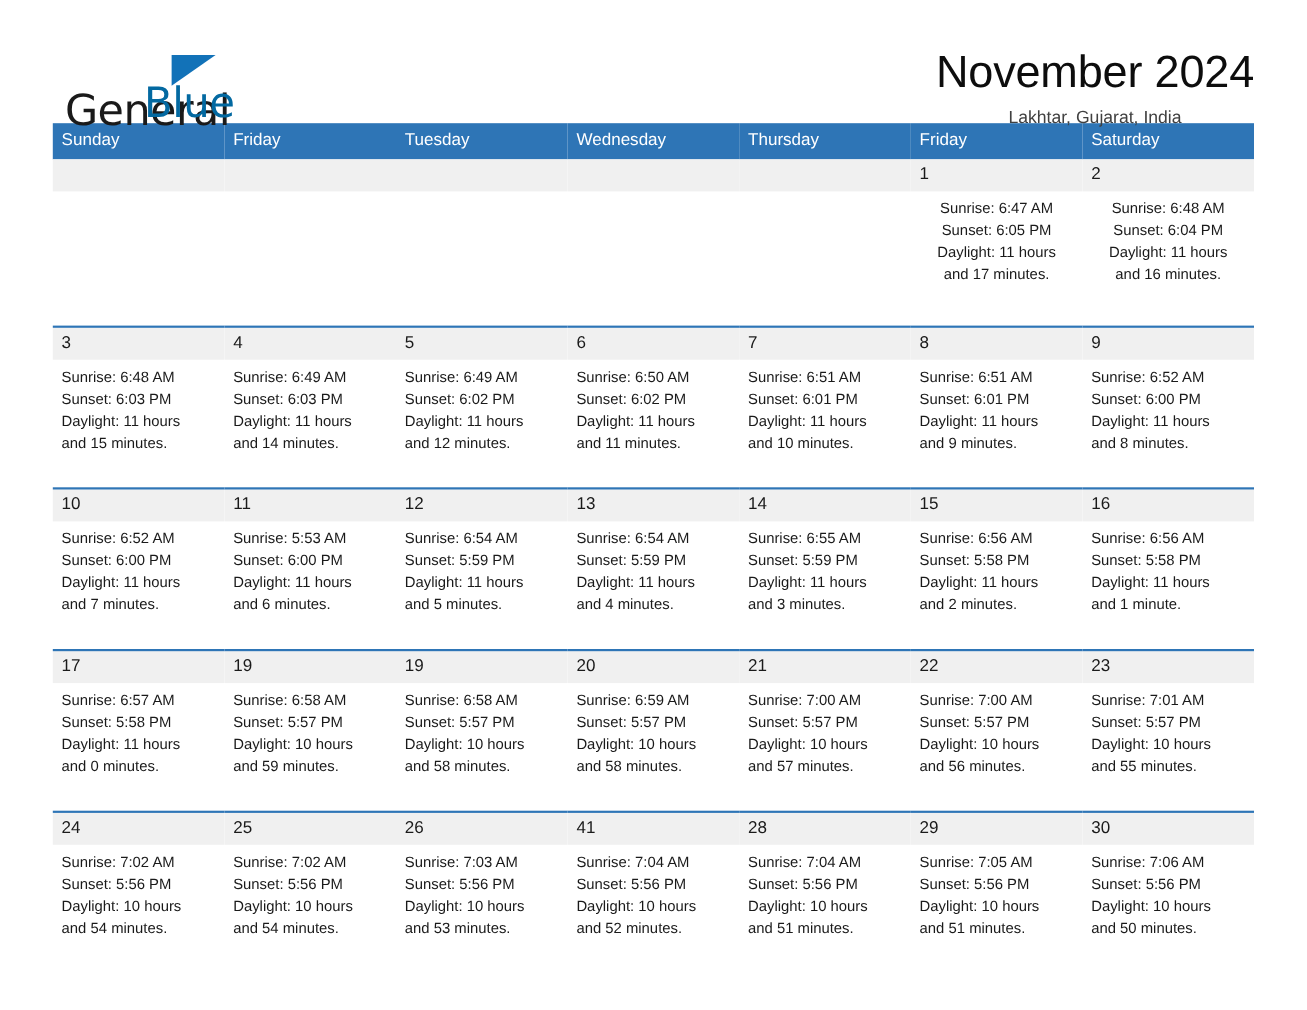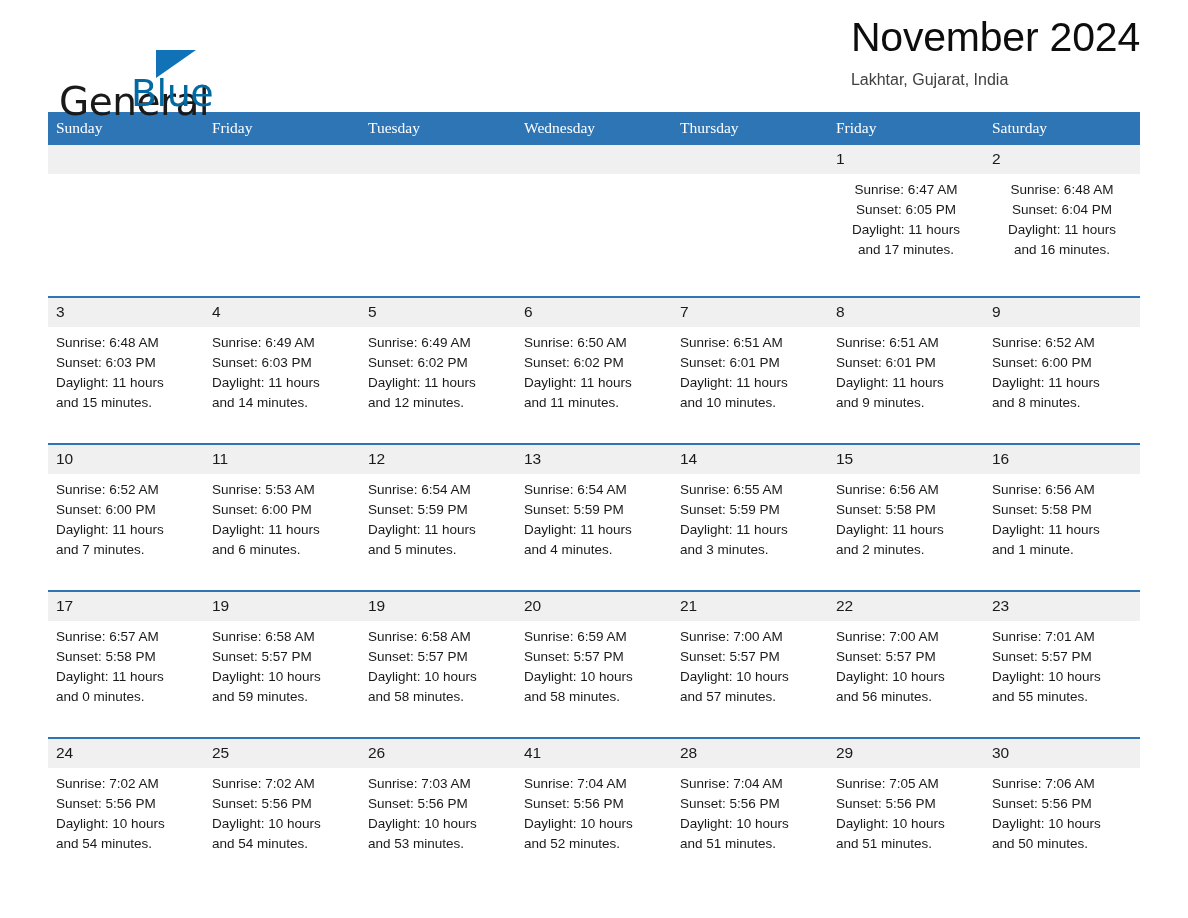--- a/index.html
+++ b/index.html
@@ -61,22 +61,22 @@
     position: absolute;
     left: 83px;
     top: 32px;
     font-size: 38px;
     color: #0369a1;
     letter-spacing: -0.5px;
     font-family: "DejaVu Sans", sans-serif;
     font-weight: 400;
   }
   .titles {
-    text-align: left;
-    margin-top: 16px;
+    text-align: center;
+    margin-top: 44px;
   }
   .cal-title {
     font-size: 41px;
     font-weight: 400;
     color: #0d0d0d;
     line-height: 1.05;
     letter-spacing: -0.2px;
   }
   .cal-subtitle {
     font-size: 16px;
@@ -93,21 +93,20 @@
     table-layout: fixed;
   }
   .calendar th {
     background: #2e75b6;
     color: #ffffff;
     font-weight: 400;
     font-size: 15.5px;
     text-align: left;
     padding: 7px 0 8px 8px;
     border: none;
-    font-family: Liberation Serif, serif;
   }
   .calendar td {
     width: 156px;
     vertical-align: top;
     padding: 0;
     border: none;
     background: #ffffff;
   }
   .week-row > td {
     border-top: 2px solid #2e75b6;

